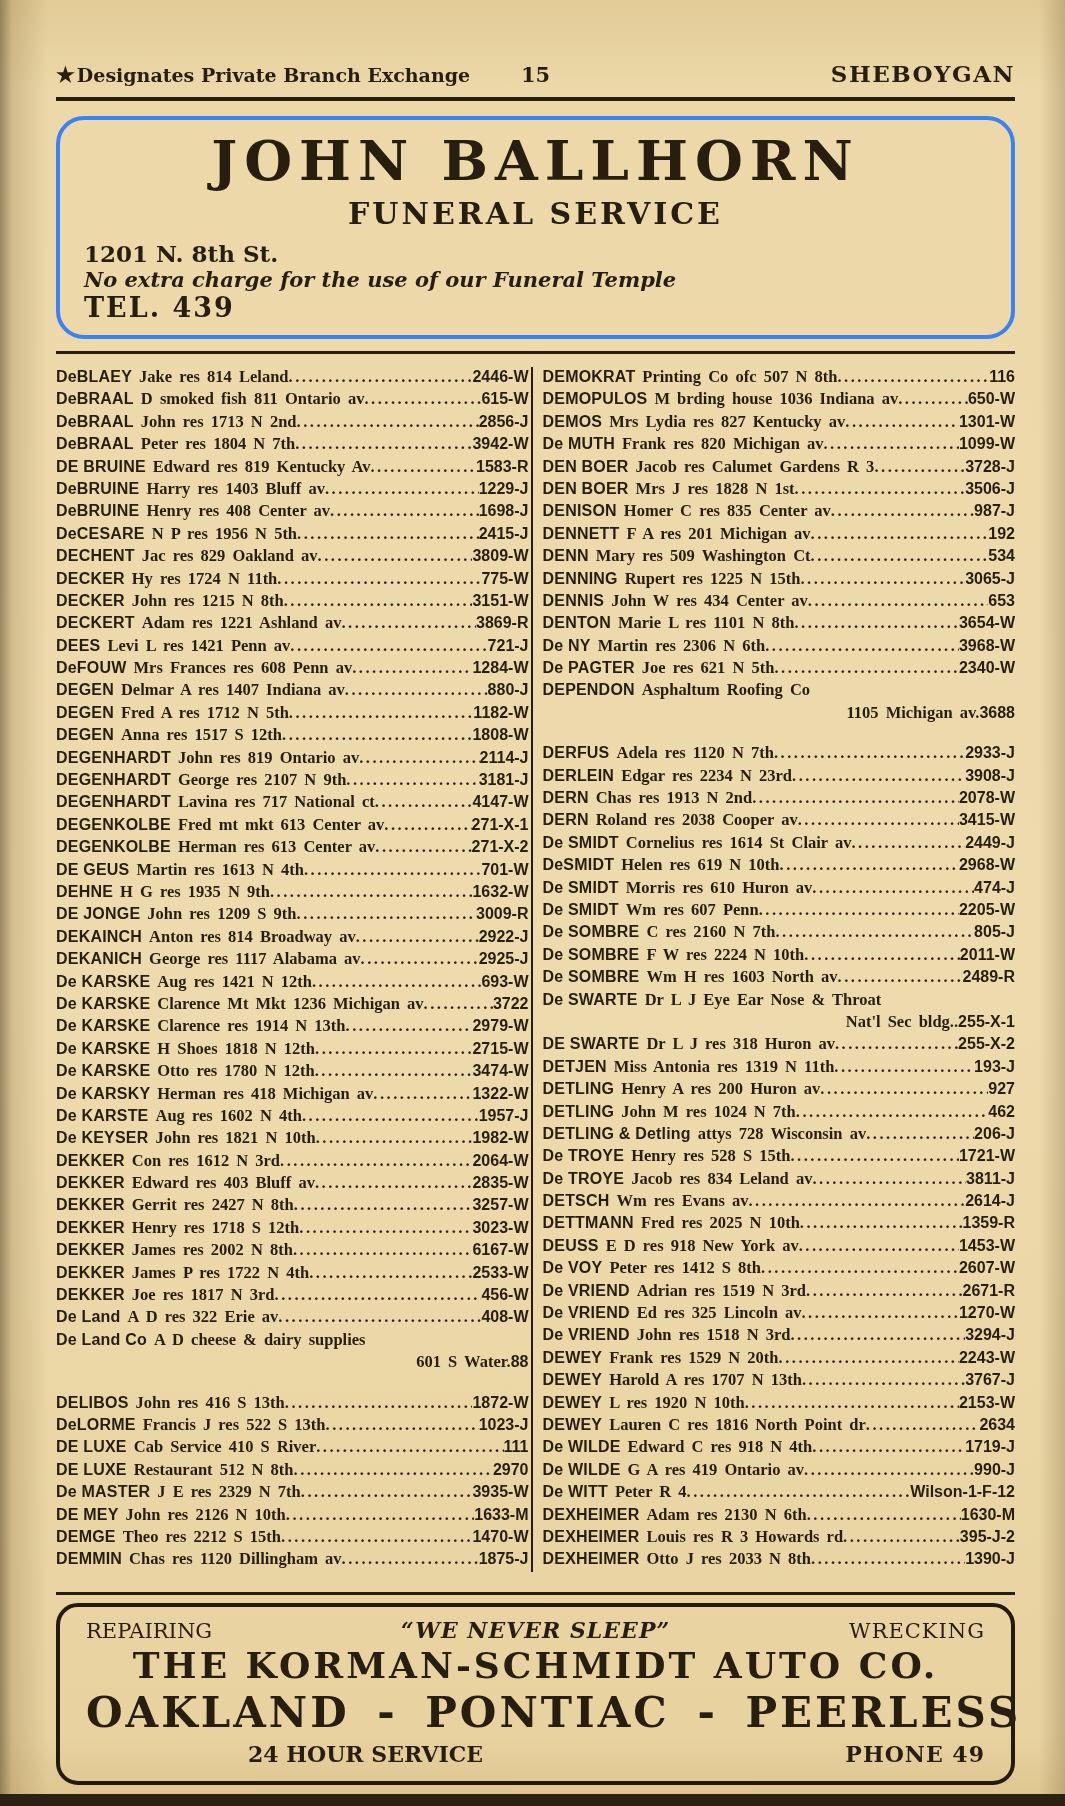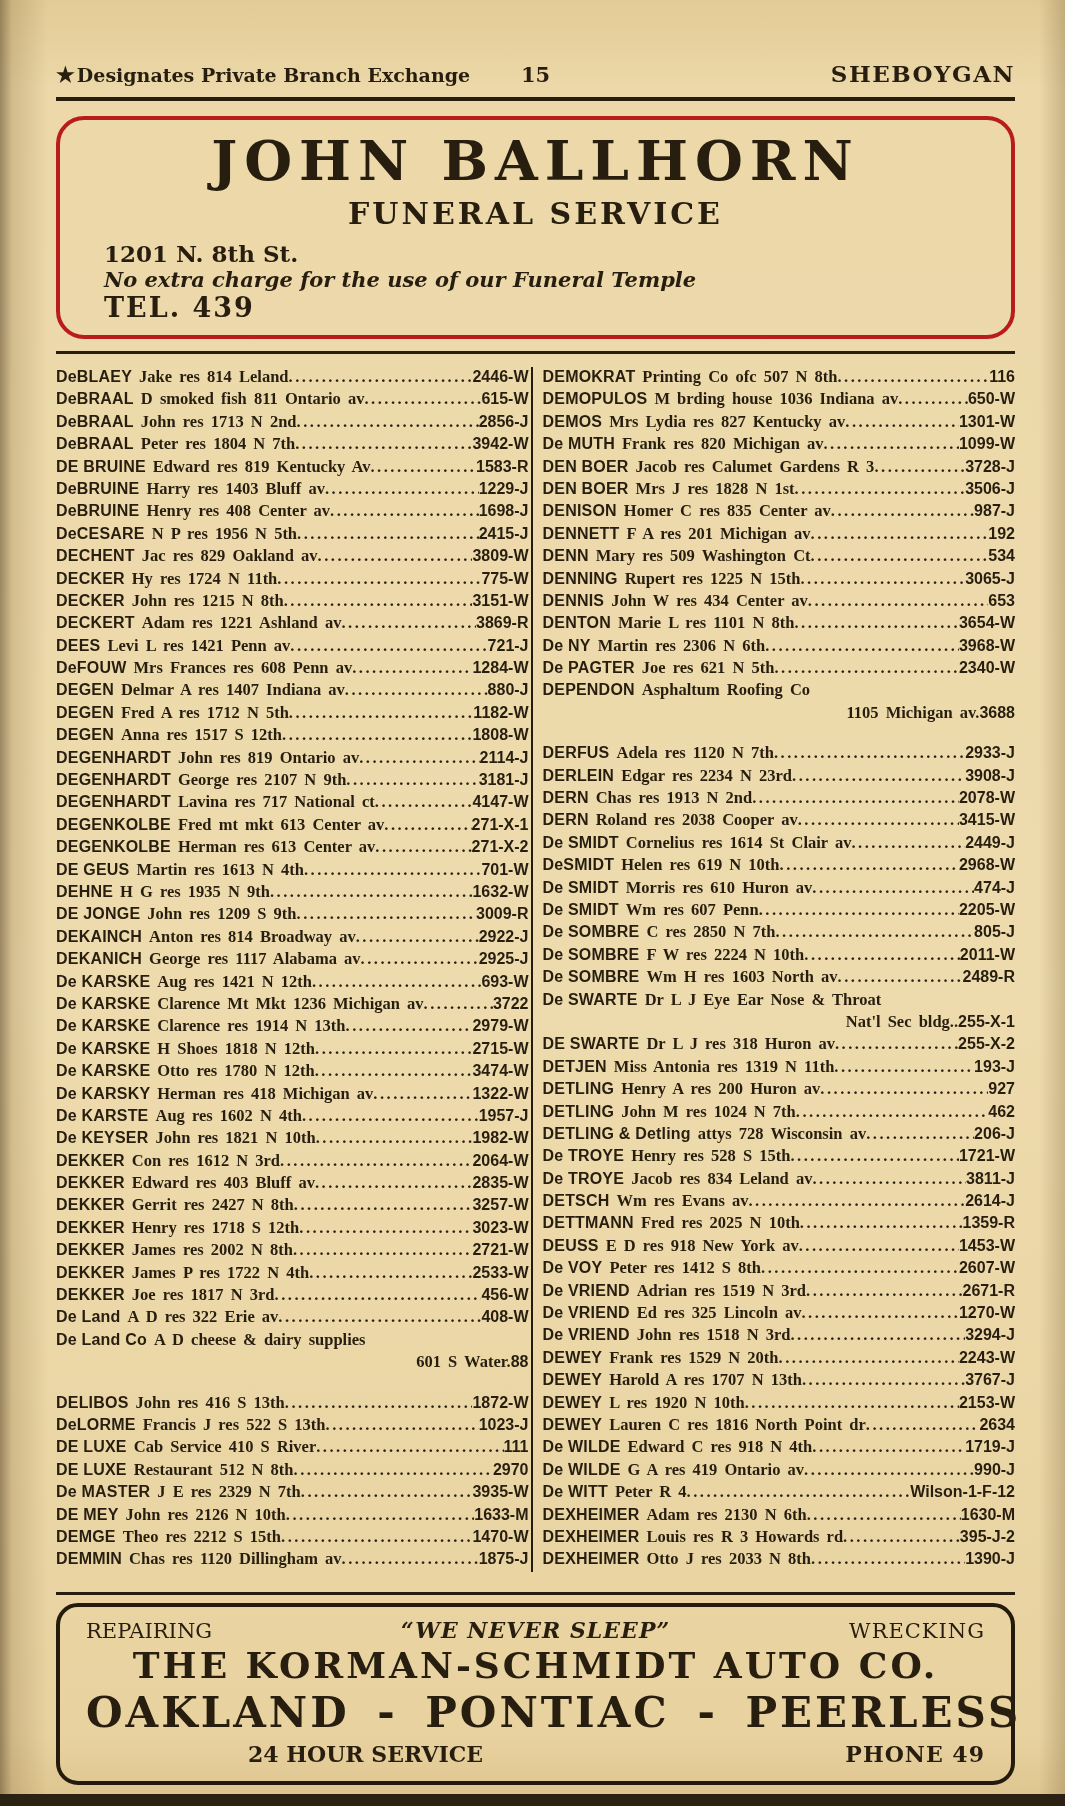--- a/index.html
+++ b/index.html
@@ -17,21 +17,21 @@
 
   
   .hdr{display:flex;align-items:baseline;padding-top:60px;font-family:"DejaVu Serif",serif;font-weight:bold;}
   .pbx{flex:1;font-size:19px;white-space:nowrap;}
   .pbx .star{font-size:21px;margin-right:2px;}
   .pagenum{font-size:21px;text-align:right;}
   .city{flex:1;text-align:right;font-size:23px;letter-spacing:1.5px;}
   .rule1{height:4px;background:#271e0f;margin-top:10px;}
 
   
-  .adbox{margin-top:15px;border:4px solid #b91c1c;border-radius:28px;padding:8px 44px 12px;}
+  .adbox{margin-top:15px;border:4px solid #3b82f6;border-radius:28px;padding:8px 24px 12px;}
   .ad-title{text-align:center;font-family:"DejaVu Serif",serif;font-weight:bold;font-size:55px;line-height:66px;letter-spacing:7px;white-space:nowrap;}
   .ad-sub{text-align:center;font-family:"DejaVu Serif",serif;font-weight:bold;font-size:30px;line-height:40px;letter-spacing:3px;}
   .ad-row{display:flex;align-items:baseline;margin-top:6px;flex-direction:column;}
   .ad-addr{font-family:"DejaVu Serif",serif;font-weight:bold;font-size:23px;white-space:nowrap;}
   .ad-tag{flex:1;text-align:center;font-family:"DejaVu Serif",serif;font-weight:bold;font-style:italic;font-size:21px;white-space:nowrap;}
   .ad-tel{font-family:"DejaVu Serif",serif;font-weight:bold;font-size:27px;letter-spacing:2px;white-space:nowrap;}
   .rule2{height:3px;background:#271e0f;margin-top:12px;}
 
   
   .columns{display:flex;margin-top:13px;}
@@ -326,21 +326,21 @@
         <div class="row">
           <span class="nm">DEKKER</span>
           <span class="rs">Henry res 1718 S 12th</span>
           <span class="dots"></span>
           <span class="ph">3023-W</span>
         </div>
         <div class="row">
           <span class="nm">DEKKER</span>
           <span class="rs">James res 2002 N 8th</span>
           <span class="dots"></span>
-          <span class="ph">2721-W</span>
+          <span class="ph">6167-W</span>
         </div>
         <div class="row">
           <span class="nm">DEKKER</span>
           <span class="rs">James P res 1722 N 4th</span>
           <span class="dots"></span>
           <span class="ph">2533-W</span>
         </div>
         <div class="row">
           <span class="nm">DEKKER</span>
           <span class="rs">Joe res 1817 N 3rd</span>
@@ -549,21 +549,21 @@
           <span class="ph">474-J</span>
         </div>
         <div class="row">
           <span class="nm">De SMIDT</span>
           <span class="rs">Wm res 607 Penn</span>
           <span class="dots"></span>
           <span class="ph">2205-W</span>
         </div>
         <div class="row">
           <span class="nm">De SOMBRE</span>
-          <span class="rs">C res 2850 N 7th</span>
+          <span class="rs">C res 2160 N 7th</span>
           <span class="dots"></span>
           <span class="ph">805-J</span>
         </div>
         <div class="row">
           <span class="nm">De SOMBRE</span>
           <span class="rs">F W res 2224 N 10th</span>
           <span class="dots"></span>
           <span class="ph">2011-W</span>
         </div>
         <div class="row">

